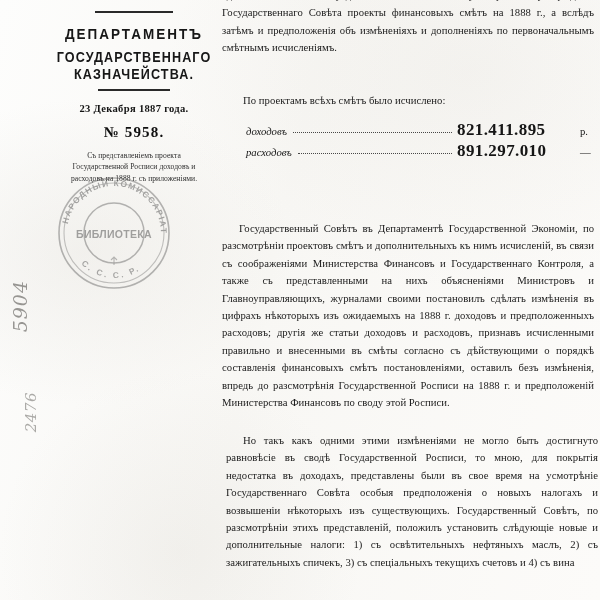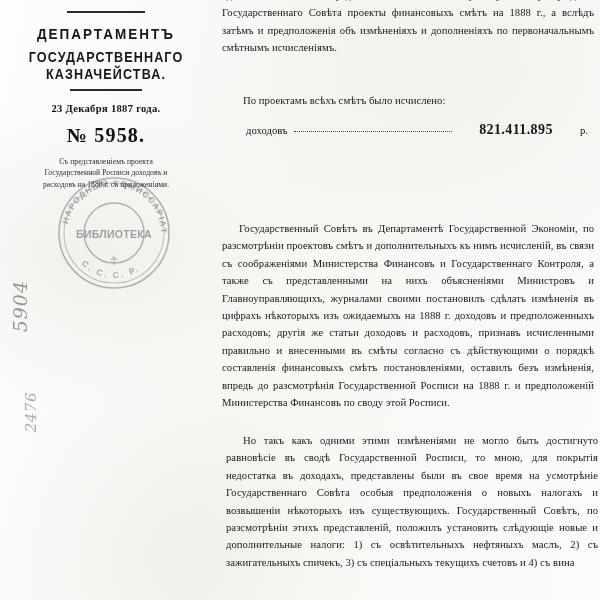--- a/index.html
+++ b/index.html
@@ -32,20 +32,21 @@
     inset: 0;
   }
 
   
   #masthead {
     position: absolute;
     left: 0;
     top: 0;
     width: 212px;
     height: 600px;
+    padding-left: 28px;
   }
 
   .rule {
     height: 0;
     border-top: 2px solid #2a2a2a;
     margin: 0 auto;
   }
   .rule-top { width: 78px; margin-top: 11px; }
   .rule-mid { width: 72px; margin-top: 9px; }
 
@@ -75,21 +76,21 @@
     text-align: center;
     font-size: 10.6px;
     font-weight: 700;
     margin-top: 12px;
     letter-spacing: 0.3px;
     color: #141414;
   }
 
   .doc-number {
     text-align: center;
-    font-size: 20px;
+    font-size: 15px;
     font-weight: 700;
     margin-top: 10px;
     letter-spacing: 1.2px;
     color: #101010;
   }
 
   .subject {
     width: 142px;
     margin: 9px auto 16px auto;
     text-align: center;
@@ -181,37 +182,38 @@
   .fig-row {
     display: flex;
     align-items: baseline;
     font-size: 10.7px;
     line-height: 20px;
     color: #151515;
   }
   .fig-label {
     margin-left: 24px;
     white-space: nowrap;
+    font-style: italic;
   }
   .fig-leader {
     flex: 1;
     margin: 0 5px 0 6px;
     position: relative;
     top: -2px;
     border-bottom: 1px dotted #2a2a2a;
     opacity: 0.85;
     min-width: 60px;
   }
   .fig-value {
     font-weight: 700;
-    font-size: 14px;
+    font-size: 17px;
     letter-spacing: 0.4px;
     white-space: nowrap;
     min-width: 118px;
-    text-align: center;
+    text-align: left;
   }
   .fig-unit {
     margin-left: 5px;
     font-weight: 400;
     font-size: 10.7px;
     min-width: 14px;
   }
 
   #para-deficit {
     position: absolute;
@@ -294,20 +296,26 @@
       <p class="para indent">По проектамъ всѣхъ смѣтъ было исчислено:</p>
     </div>
 
     <div id="figures">
       <div class="fig-row">
         <span class="fig-label">доходовъ</span>
         <span class="fig-leader"></span>
         <span class="fig-value">821.411.895</span>
         <span class="fig-unit">р.</span>
       </div>
+      <div class="fig-row">
+        <span class="fig-label">расходовъ</span>
+        <span class="fig-leader"></span>
+        <span class="fig-value">891.297.010</span>
+        <span class="fig-unit">—</span>
+      </div>
     </div>
 
 
     <div id="para-council">
       <p class="para indent">Государственный Совѣтъ въ Департаментѣ Государственной Экономіи, по разсмотрѣніи проектовъ смѣтъ и дополнительныхъ къ нимъ исчисленій, въ связи съ соображеніями Министерства Финансовъ и Государственнаго Контроля, а также съ представленными на нихъ объясненіями Министровъ и Главноуправляющихъ, журналами своими постановилъ сдѣлать измѣненія въ цифрахъ нѣкоторыхъ изъ ожидаемыхъ на 1888 г. доходовъ и предположенныхъ расходовъ; другія же статьи доходовъ и расходовъ, признавъ исчисленными правильно и внесенными въ смѣты согласно съ дѣйствующими о порядкѣ составленія финансовыхъ смѣтъ постановленіями, оставилъ безъ измѣненія, впредь до разсмотрѣнія Государственной Росписи на 1888 г. и предположеній Министерства Финансовъ по своду этой Росписи.</p>
     </div>
 
     <div id="para-balance">
       <p class="para indent">Но такъ какъ одними этими измѣненіями не могло быть достигнуто равновѣсіе въ сводѣ Государственной Росписи, то мною, для покрытія недостатка въ доходахъ, представлены были въ свое время на усмотрѣніе Государственнаго Совѣта особыя предположенія о новыхъ налогахъ и возвышеніи нѣкоторыхъ изъ существующихъ. Государственный Совѣтъ, по разсмотрѣніи этихъ представленій, положилъ установить слѣдующіе новые и дополнительные налоги: 1) съ освѣтительныхъ нефтяныхъ маслъ, 2) съ зажигательныхъ спичекъ, 3) съ спеціальныхъ текущихъ счетовъ и 4) съ вина</p>
     </div>

